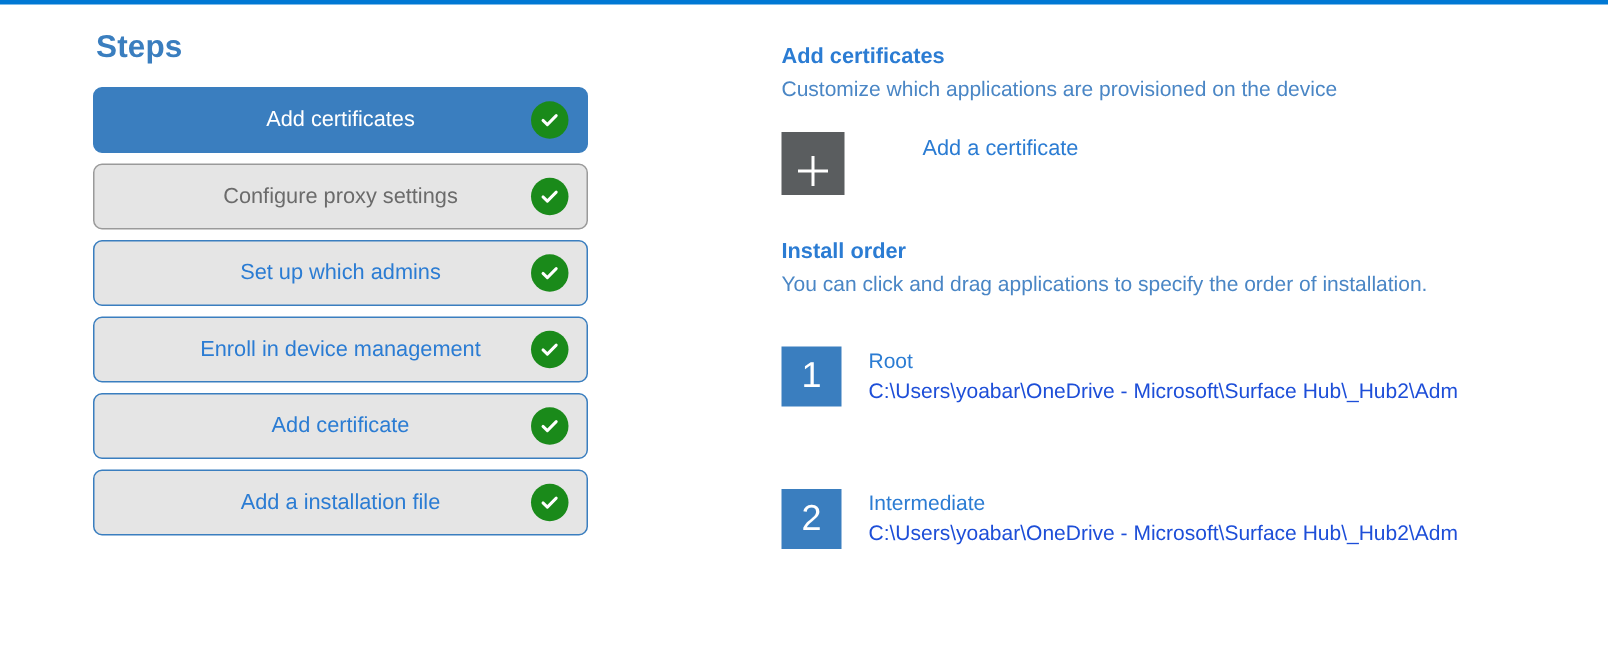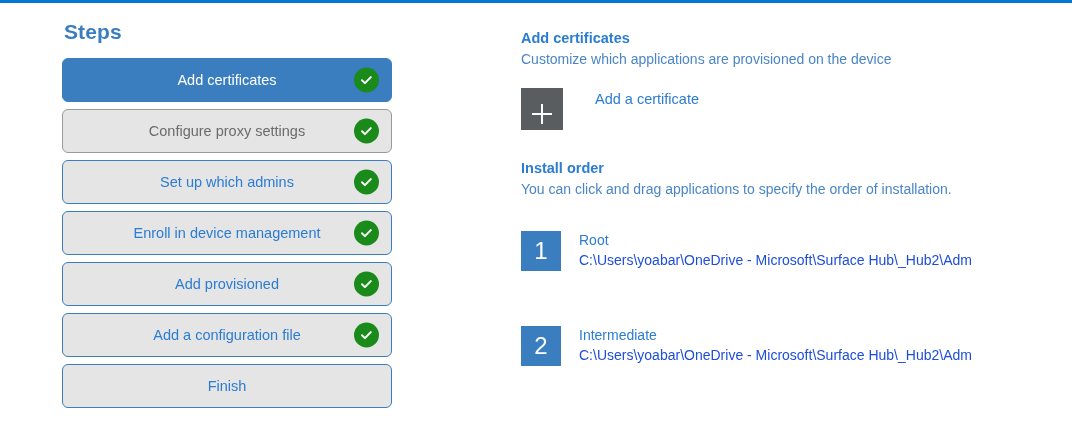--- a/index.html
+++ b/index.html
@@ -102,20 +102,21 @@
   .section-subtitle {
     font-size: 14px;
     color: #4a86c5;
     margin: 0;
   }
   .add-cert-row {
     display: flex;
     align-items: flex-start;
     margin-top: 21px;
     height: 42px;
+    gap: 20px;
   }
   .plus-tile {
     width: 42px;
     height: 42px;
     background: #5a5d5f;
     position: relative;
     flex: 0 0 auto;
     cursor: pointer;
   }
   .plus-tile::before,
@@ -221,40 +222,37 @@
     <div class="step-row">
       <span class="step-label">Enroll in device management</span>
       <span class="check-badge">
         <svg width="15" height="15" viewBox="0 0 16 16">
             <path d="M3.2 8.3 L6.3 11.3 L12.6 4.9" fill="none" stroke="#ffffff" stroke-width="2.1" stroke-linecap="round" stroke-linejoin="round"></path>
           </svg>
       </span>
     </div>
 
     <div class="step-row">
-      <span class="step-label">Add provisioned</span>
-      <span class="check-badge">
-        <svg width="15" height="15" viewBox="0 0 16 16">
-            <path d="M3.2 8.3 L6.3 11.3 L12.6 4.9" fill="none" stroke="#ffffff" stroke-width="2.1" stroke-linecap="round" stroke-linejoin="round"></path>
-          </svg>
-      </span>
-    </div>
-
-    <div class="step-row">
-      <span class="step-label">Add a configuration file</span>
-      <span class="check-badge">
-        <svg width="15" height="15" viewBox="0 0 16 16">
-            <path d="M3.2 8.3 L6.3 11.3 L12.6 4.9" fill="none" stroke="#ffffff" stroke-width="2.1" stroke-linecap="round" stroke-linejoin="round"></path>
-          </svg>
-      </span>
-    </div>
-
-    <div class="step-row">
-      <span class="step-label">Finish</span>
-    </div>
+      <span class="step-label">Add certificate</span>
+      <span class="check-badge">
+        <svg width="15" height="15" viewBox="0 0 16 16">
+            <path d="M3.2 8.3 L6.3 11.3 L12.6 4.9" fill="none" stroke="#ffffff" stroke-width="2.1" stroke-linecap="round" stroke-linejoin="round"></path>
+          </svg>
+      </span>
+    </div>
+
+    <div class="step-row">
+      <span class="step-label">Add a installation file</span>
+      <span class="check-badge">
+        <svg width="15" height="15" viewBox="0 0 16 16">
+            <path d="M3.2 8.3 L6.3 11.3 L12.6 4.9" fill="none" stroke="#ffffff" stroke-width="2.1" stroke-linecap="round" stroke-linejoin="round"></path>
+          </svg>
+      </span>
+    </div>
+
 
   </div>
 </div>
 
 <div class="content-panel">
 
   <div class="section-title">Add certificates</div>
   <div class="section-subtitle">Customize which applications are provisioned on the device</div>
 
   <div class="add-cert-row">

